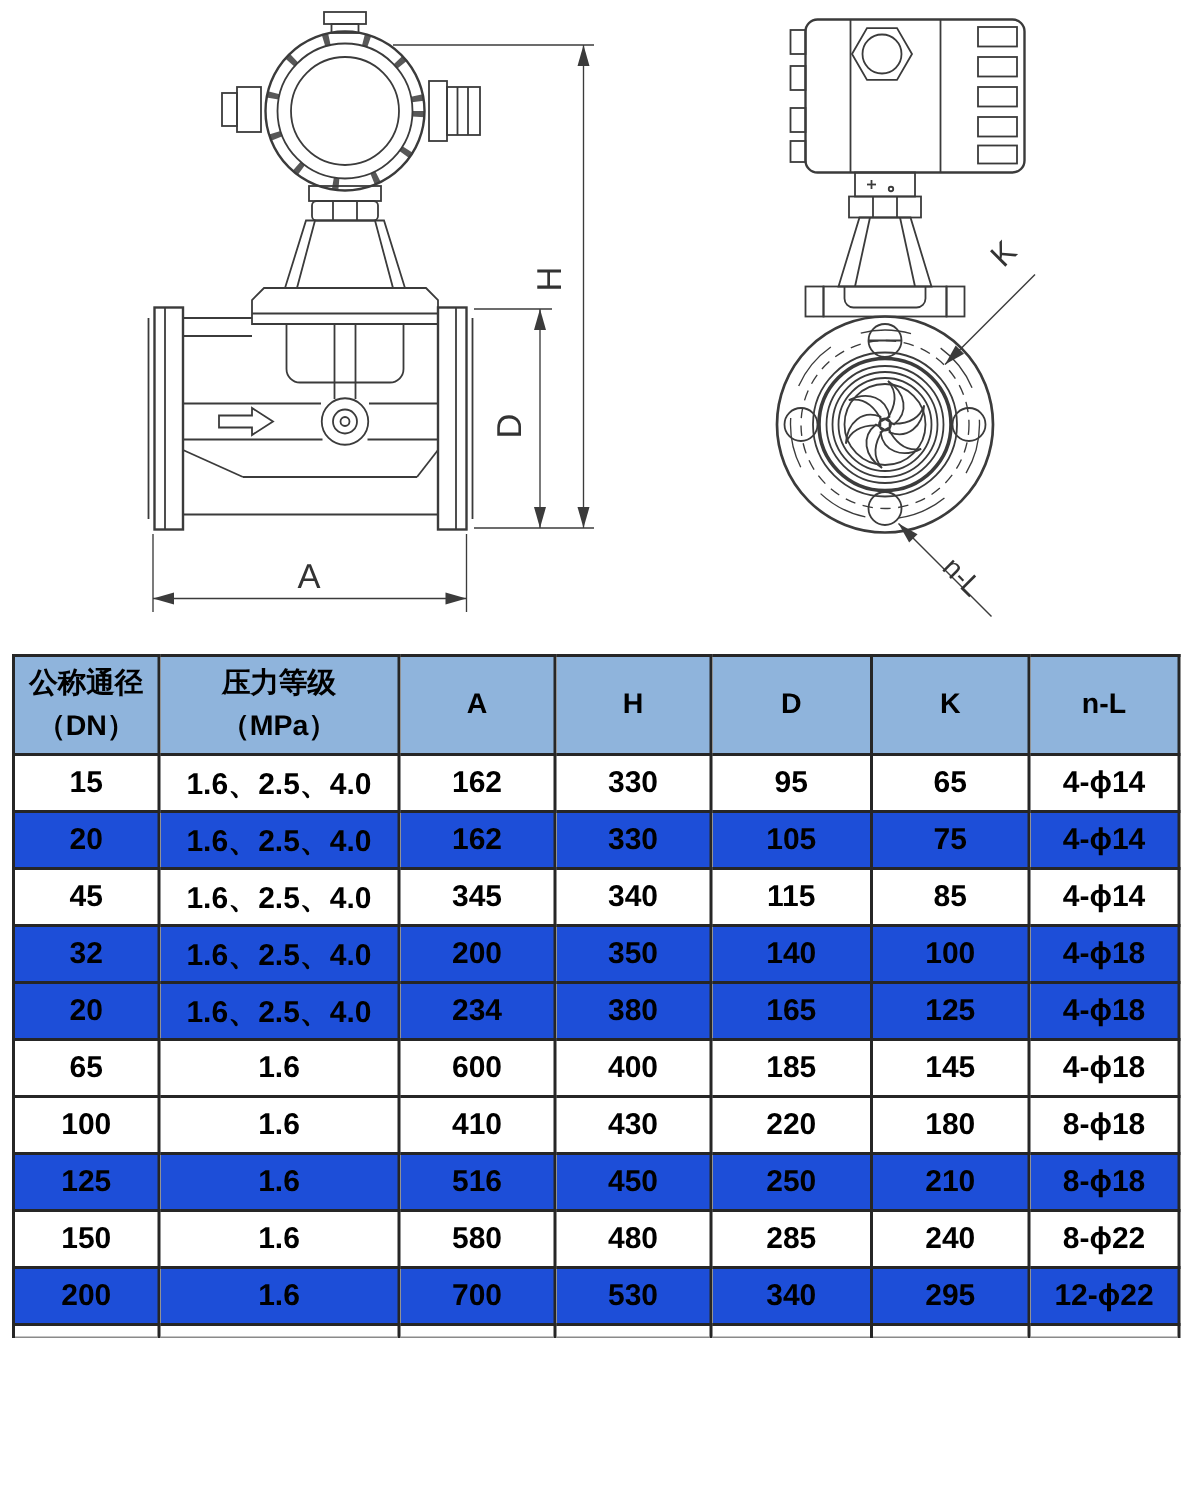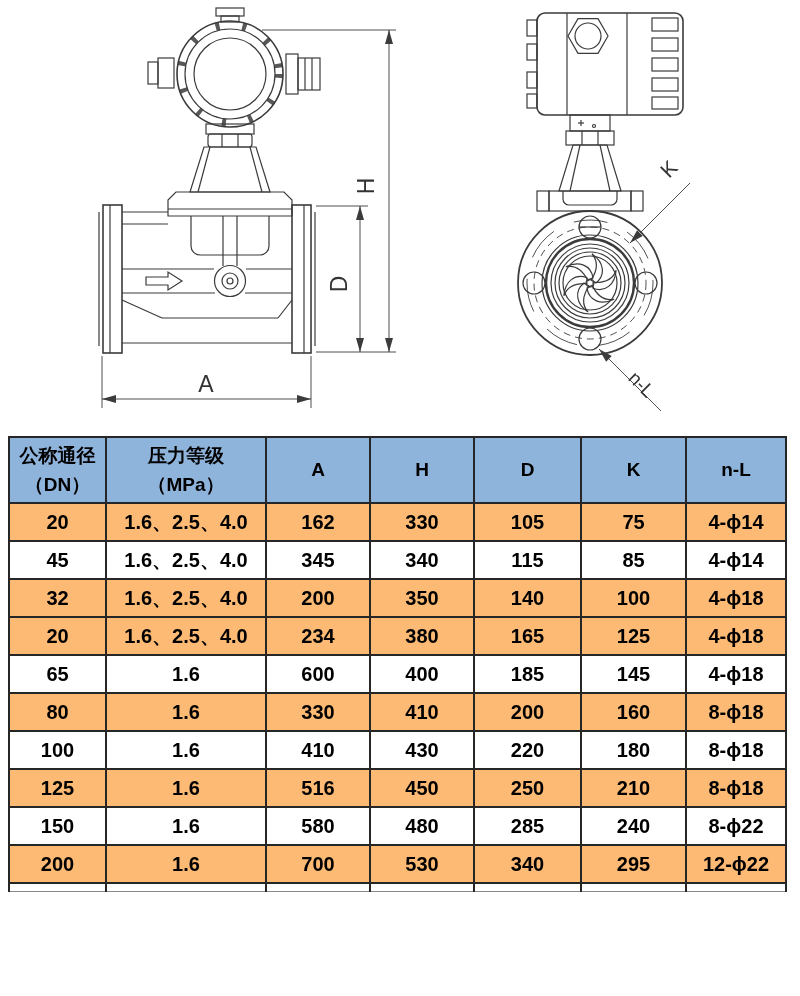--- a/index.html
+++ b/index.html
@@ -17,21 +17,21 @@
   table.spec th,table.spec td{
     border:2px solid #262626;text-align:center;vertical-align:middle;
     padding:0;overflow:hidden;white-space:nowrap;
   }
   table.spec th{
     background:#8fb4dc;font-size:19px;font-weight:700;height:64px;line-height:1.55;
   }
   table.spec td{
     font-size:20px;font-weight:600;height:36px;background:#ffffff;
   }
-  tr.alt td{background:#fdba74;}
+  tr.alt td{background:#1d4ed8;}
   tr.stub td{height:7px;border-bottom:1px solid #8a8a8a;}
 </style>
 </head>
 <body>
 
 <div class="drawing-wrap">
 <svg width="800" height="430" viewBox="0 0 800 430">
   <g stroke="#3b3b3b" fill="none" stroke-width="1.2">
 
     <g>
@@ -196,20 +196,29 @@
         <div>（MPa）</div>
       </th>
       <th>A</th>
       <th>H</th>
       <th>D</th>
       <th>K</th>
       <th>n-L</th>
     </tr>
   </thead>
   <tbody>
+    <tr>
+      <td>15</td>
+      <td>1.6、2.5、4.0</td>
+      <td>162</td>
+      <td>330</td>
+      <td>95</td>
+      <td>65</td>
+      <td>4-ϕ14</td>
+    </tr>
     <tr class="alt">
       <td>20</td>
       <td>1.6、2.5、4.0</td>
       <td>162</td>
       <td>330</td>
       <td>105</td>
       <td>75</td>
       <td>4-ϕ14</td>
     </tr>
     <tr>
@@ -240,29 +249,20 @@
       <td>4-ϕ18</td>
     </tr>
     <tr>
       <td>65</td>
       <td>1.6</td>
       <td>600</td>
       <td>400</td>
       <td>185</td>
       <td>145</td>
       <td>4-ϕ18</td>
-    </tr>
-    <tr class="alt">
-      <td>80</td>
-      <td>1.6</td>
-      <td>330</td>
-      <td>410</td>
-      <td>200</td>
-      <td>160</td>
-      <td>8-ϕ18</td>
     </tr>
     <tr>
       <td>100</td>
       <td>1.6</td>
       <td>410</td>
       <td>430</td>
       <td>220</td>
       <td>180</td>
       <td>8-ϕ18</td>
     </tr>

